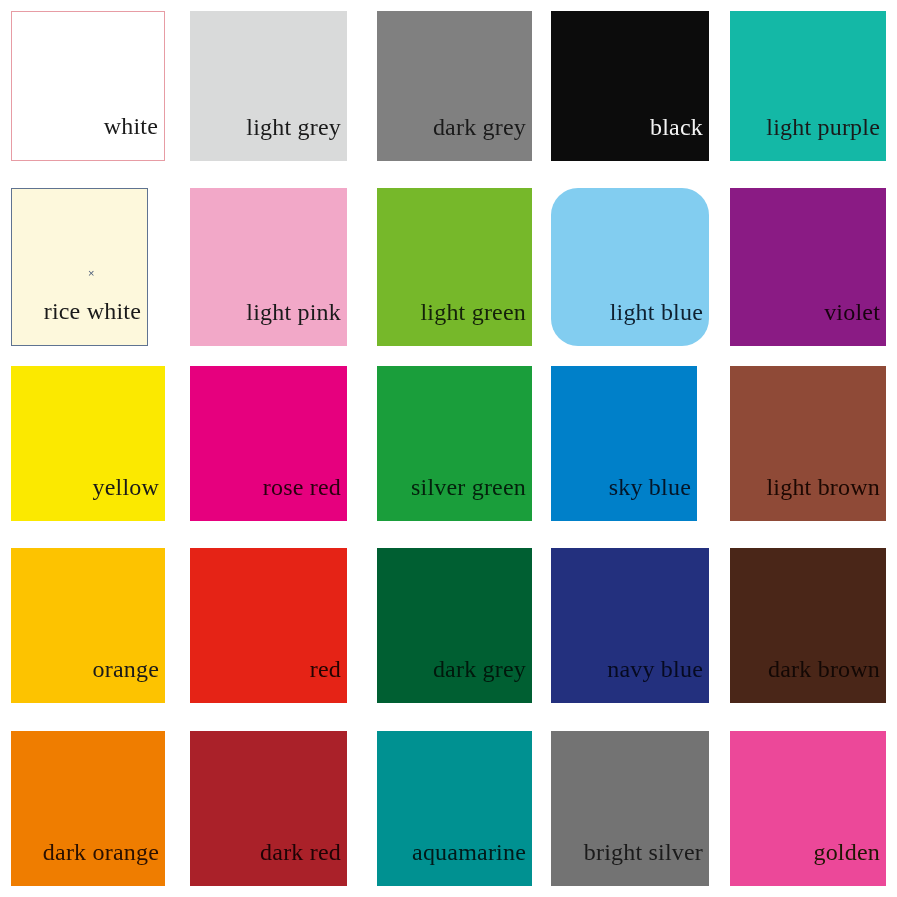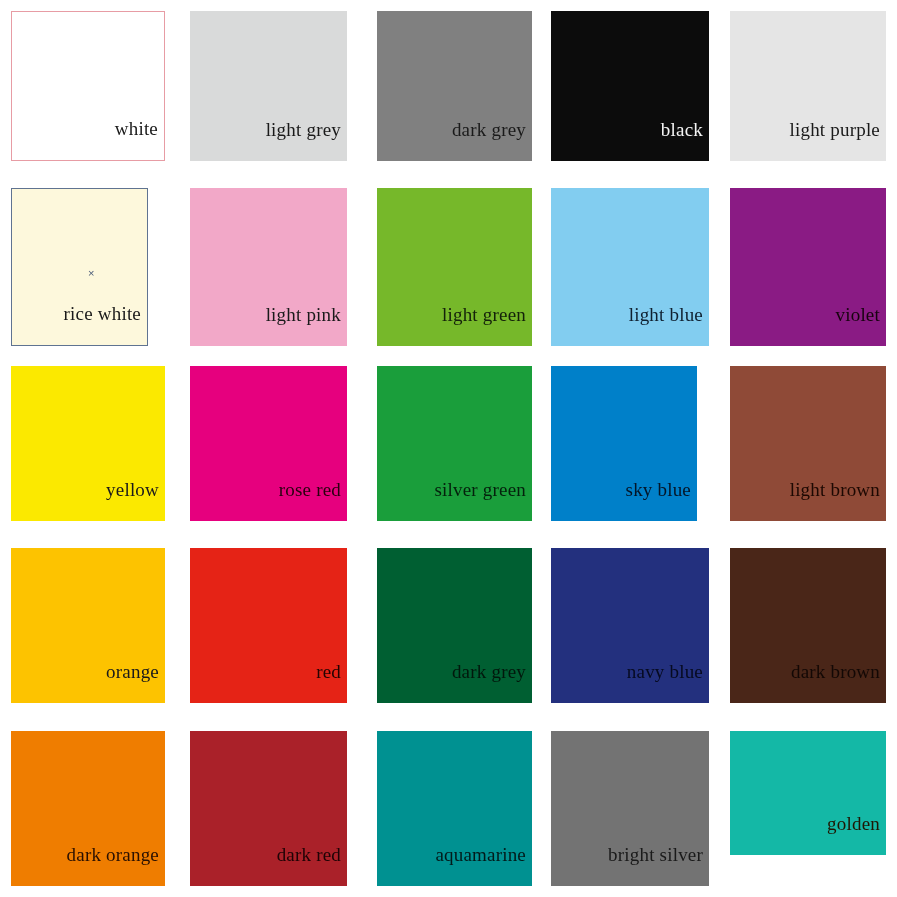--- a/index.html
+++ b/index.html
@@ -21,21 +21,21 @@
   }
   .swatch {
     position: absolute;
     box-sizing: border-box;
     display: flex;
     align-items: flex-end;
     justify-content: flex-end;
   }
   .swatch-label {
     display: block;
-    font-size: 19px;
+    font-size: 24px;
     line-height: 1;
     letter-spacing: 0.2px;
     padding: 0 6px 22px 0;
     white-space: nowrap;
     font-family: "Liberation Serif", "DejaVu Serif", serif;
   }
   .cursor-marker {
     position: absolute;
     font-size: 11px;
     line-height: 1;
@@ -54,33 +54,33 @@
     </div>
     <div class="swatch" style="left: 190px; top: 11px; width: 157px; height: 150px; background: rgb(217, 218, 218);">
       <span class="swatch-label" style="color: rgb(26, 26, 26);">light grey</span>
     </div>
     <div class="swatch" style="left: 377px; top: 11px; width: 155px; height: 150px; background: rgb(128, 128, 128);">
       <span class="swatch-label" style="color: rgb(26, 26, 26);">dark grey</span>
     </div>
     <div class="swatch" style="left: 551px; top: 11px; width: 158px; height: 150px; background: rgb(12, 12, 12);">
       <span class="swatch-label" style="color: rgb(244, 244, 244);">black</span>
     </div>
-    <div class="swatch" style="left: 730px; top: 11px; width: 156px; height: 150px; background: #e5e5e5;">
+    <div class="swatch" style="left: 730px; top: 11px; width: 156px; height: 150px; background: #14b8a6;">
       <span class="swatch-label" style="color: rgb(26, 26, 26);">light purple</span>
     </div>
     <div class="swatch" style="left: 11px; top: 188px; width: 137px; height: 158px; background: rgb(253, 248, 220); border: 1px solid rgb(95, 115, 145);">
       <span class="swatch-label" style="color: rgb(26, 26, 26);">rice white</span>
     </div>
     <div class="swatch" style="left: 190px; top: 188px; width: 157px; height: 158px; background: rgb(242, 168, 200);">
       <span class="swatch-label" style="color: rgb(26, 26, 26);">light pink</span>
     </div>
     <div class="swatch" style="left: 377px; top: 188px; width: 155px; height: 158px; background: rgb(118, 184, 42);">
       <span class="swatch-label" style="color: rgb(20, 33, 10);">light green</span>
     </div>
-    <div class="swatch" style="left: 551px; top: 188px; width: 158px; height: 158px; background: rgb(130, 205, 240);">
+    <div class="swatch" style="left: 551px; top: 188px; width: 158px; height: 158px; background: rgb(130, 205, 240); border-radius: 27px;">
       <span class="swatch-label" style="color: rgb(15, 32, 48);">light blue</span>
     </div>
     <div class="swatch" style="left: 730px; top: 188px; width: 156px; height: 158px; background: rgb(138, 27, 132);">
       <span class="swatch-label" style="color: rgb(23, 3, 15);">violet</span>
     </div>
     <div class="swatch" style="left: 11px; top: 366px; width: 154px; height: 155px; background: rgb(251, 233, 0);">
       <span class="swatch-label" style="color: rgb(26, 26, 26);">yellow</span>
     </div>
     <div class="swatch" style="left: 190px; top: 366px; width: 157px; height: 155px; background: rgb(230, 0, 126);">
       <span class="swatch-label" style="color: rgb(41, 0, 15);">rose red</span>
@@ -114,17 +114,17 @@
     </div>
     <div class="swatch" style="left: 190px; top: 731px; width: 157px; height: 155px; background: rgb(170, 33, 41);">
       <span class="swatch-label" style="color: rgb(30, 3, 5);">dark red</span>
     </div>
     <div class="swatch" style="left: 377px; top: 731px; width: 155px; height: 155px; background: rgb(0, 145, 145);">
       <span class="swatch-label" style="color: rgb(2, 26, 26);">aquamarine</span>
     </div>
     <div class="swatch" style="left: 551px; top: 731px; width: 158px; height: 155px; background: #737373;">
       <span class="swatch-label" style="color: rgb(26, 26, 26);">bright silver</span>
     </div>
-    <div class="swatch" style="left: 730px; top: 731px; width: 156px; height: 124px; background: #14b8a6;">
+    <div class="swatch" style="left: 730px; top: 731px; width: 156px; height: 155px; background: #ec4899;">
       <span class="swatch-label" style="color: rgb(31, 23, 3);">golden</span>
     </div>
     <span class="cursor-marker" style="left: 88px; top: 268px; color: rgb(74, 91, 120);">×</span>
   </div>
 
 </body></html>

